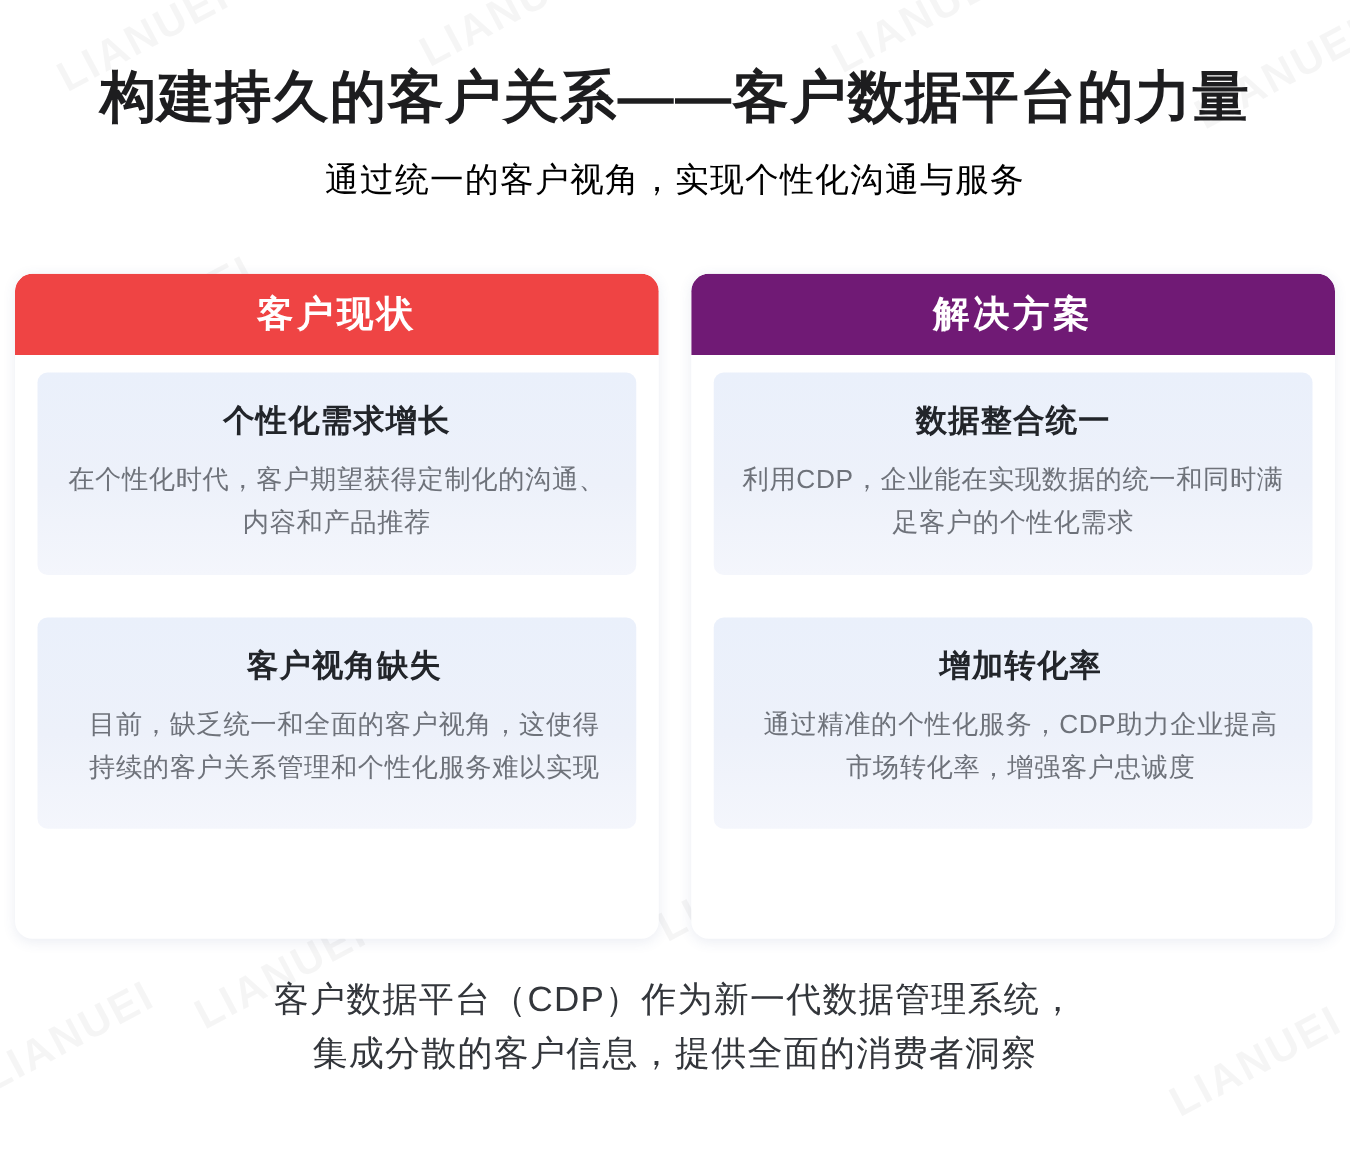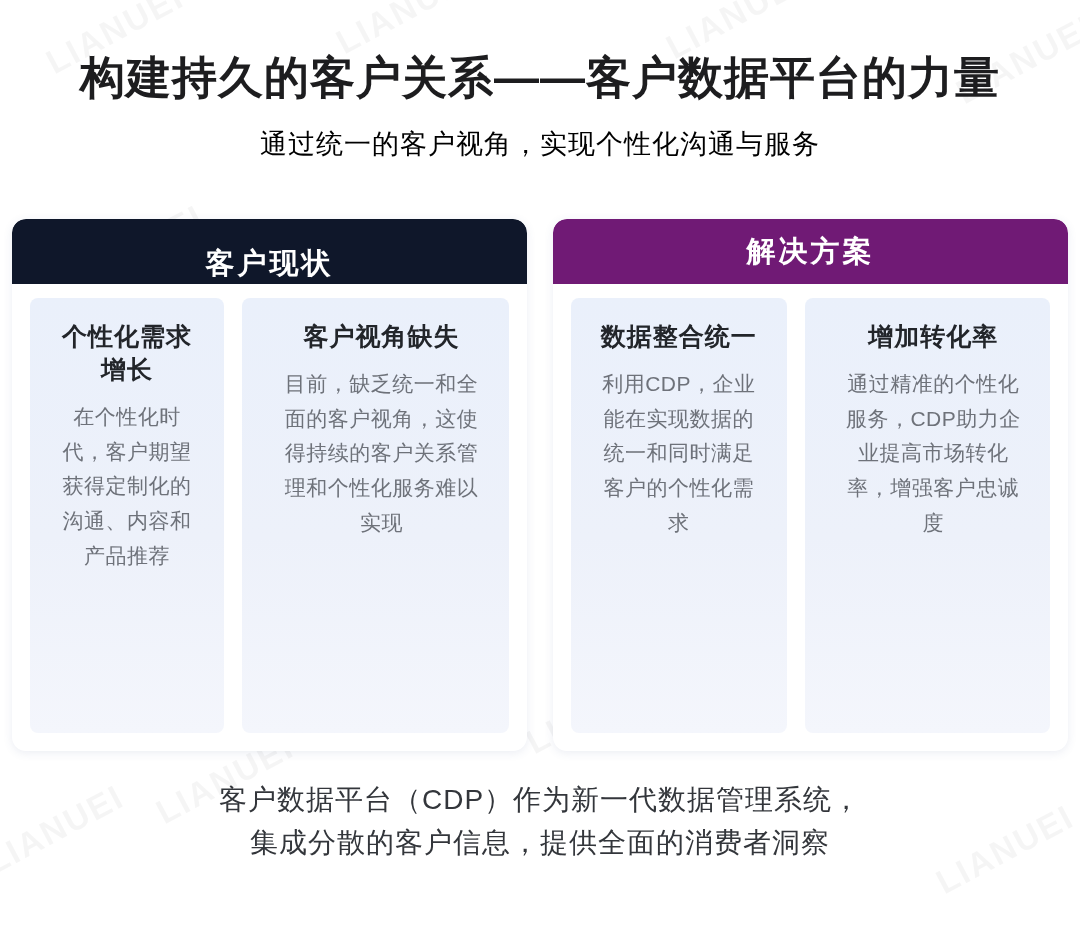--- a/index.html
+++ b/index.html
@@ -90,28 +90,29 @@
     align-items: center;
     justify-content: center;
     border-radius: 14px 14px 0 0;
   }
   .card-header-title {
     color: #ffffff;
     font-size: 29px;
     font-weight: 700;
     letter-spacing: 3px;
   }
-  .card-header.current { background: #0f172a; align-items: flex-end; }
+  .card-header.current { background: #ef4444; }
   .card-header.solution { background: #701a75; }
 
   .card-body {
     flex: 1;
     padding: 14px 18px 18px 18px;
     display: flex;
-    gap: 18px;
+    flex-direction: column;
+    gap: 34px;
   }
   .panel {
     background: linear-gradient(180deg, #eaf0fb 0%, #edf1fa 55%, #f4f6fc 100%);
     border-radius: 8px;
     padding: 22px 22px 24px 22px;
   }
   .panel-title {
     text-align: center;
     font-size: 25px;
     font-weight: 700;

